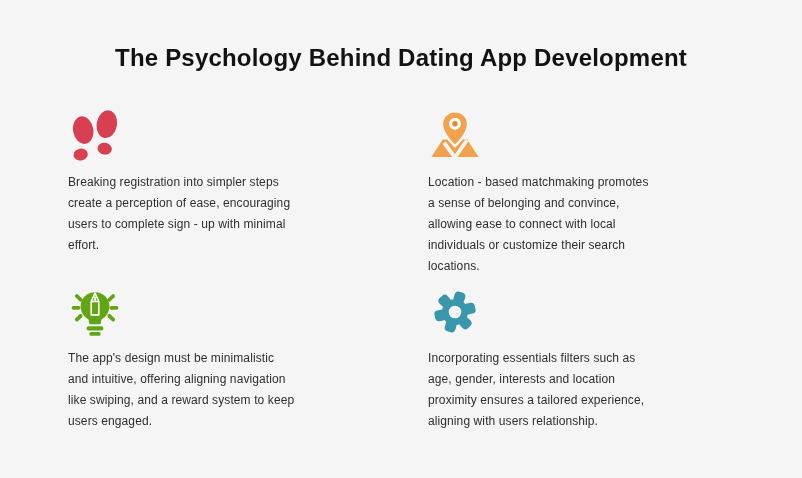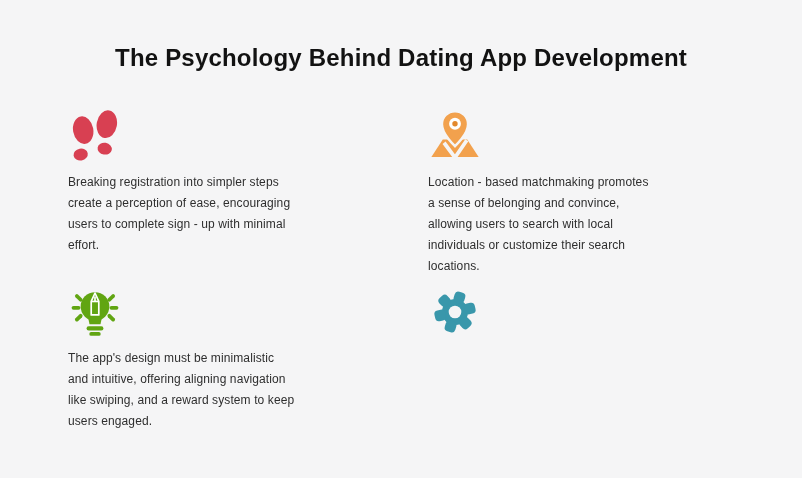--- a/index.html
+++ b/index.html
@@ -67,21 +67,21 @@
         <svg viewBox="0 0 64 64" fill="currentColor" color="#f2a14d">
           <path d="M4 57 L17.5 36 L46.5 36 L60 57 Z"></path>
           <path d="M19 40 L32 57.5 L46 37" fill="none" stroke="#f5f5f6" stroke-width="4.5"></path>
           <path d="M32 2.5 C23.4 2.5 16.5 9.4 16.5 18 C16.5 24 20.3 30.5 24.3 35.5 C27.8 39.9 32 44 32 44 C32 44 36.2 39.9 39.7 35.5 C43.7 30.5 47.5 24 47.5 18 C47.5 9.4 40.6 2.5 32 2.5 Z" stroke="#f5f5f6" stroke-width="3"></path>
           <circle cx="32" cy="17.5" r="7" fill="#ffffff"></circle>
           <circle cx="32" cy="17.5" r="3.2" fill="#e2882d"></circle>
         </svg>
       </div>
       <p class="body">Location - based matchmaking promotes
 a sense of belonging and convince,
-allowing users to search with local
+allowing ease to connect with local
 individuals or customize their search
 locations.</p>
     </section>
 
     <section class="cell">
       <div class="icon-box">
         <svg viewBox="0 0 64 64" fill="currentColor" color="#61a512">
           <g stroke="currentColor" stroke-width="4.5" stroke-linecap="round" fill="none">
             <path d="M10.5 13 L15 17.5"></path>
             <path d="M6.5 27 L12.5 27"></path>
@@ -115,16 +115,20 @@
             <rect x="25.5" y="7.5" width="13" height="13" rx="4.5"></rect>
             <rect x="25.5" y="7.5" width="13" height="13" rx="4.5" transform="rotate(60 32 32)"></rect>
             <rect x="25.5" y="7.5" width="13" height="13" rx="4.5" transform="rotate(120 32 32)"></rect>
             <rect x="25.5" y="7.5" width="13" height="13" rx="4.5" transform="rotate(180 32 32)"></rect>
             <rect x="25.5" y="7.5" width="13" height="13" rx="4.5" transform="rotate(240 32 32)"></rect>
             <rect x="25.5" y="7.5" width="13" height="13" rx="4.5" transform="rotate(300 32 32)"></rect>
           </g>
           <circle cx="32" cy="32" r="7.5" fill="#f5f5f6"></circle>
         </svg>
       </div>
+      <p class="body">Incorporating essentials filters such as
+age, gender, interests and location
+proximity ensures a tailored experience,
+aligning with users relationship.</p>
     </section>
 
   </div>
 </div>
 
 </body></html>

